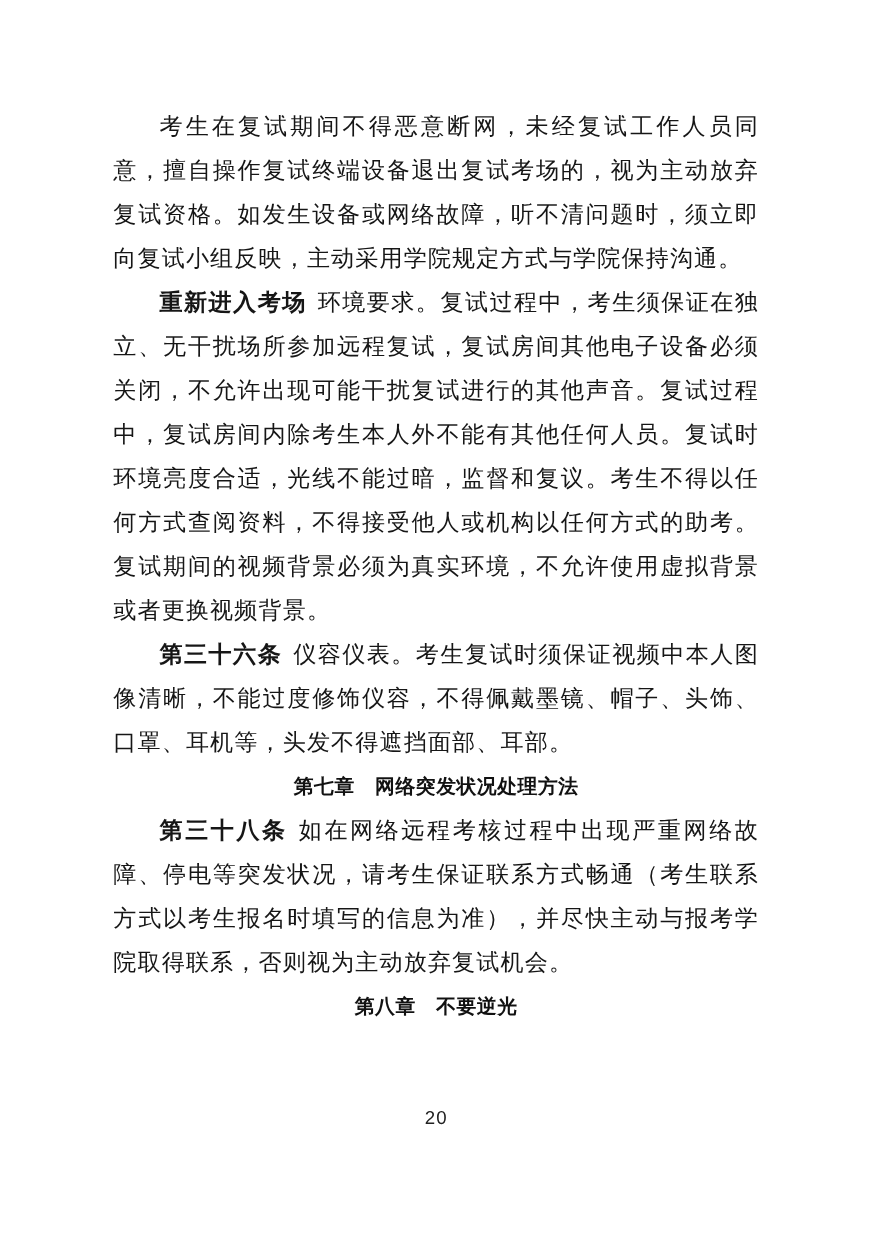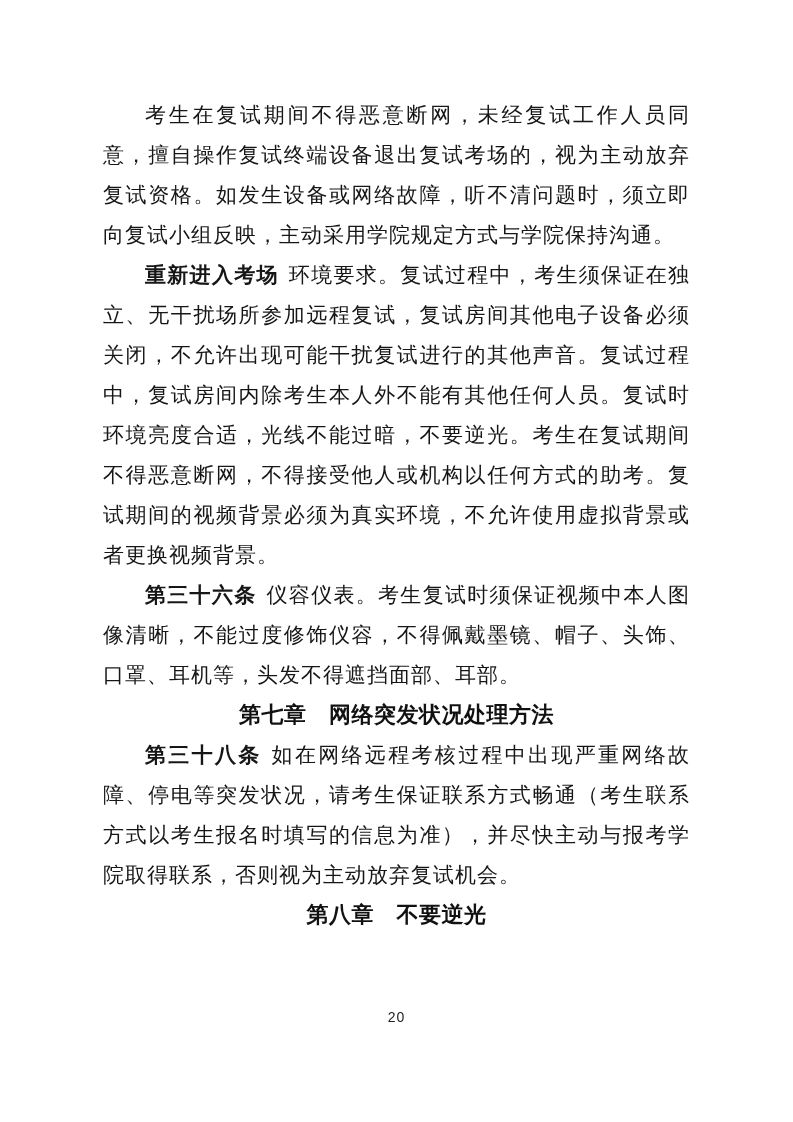--- a/index.html
+++ b/index.html
@@ -37,50 +37,50 @@
     word-break: break-all;
   }
   .term {
     font-weight: bold;
     margin-right: 10px;
   }
   .chapter {
     margin: 0;
     font-family: "Liberation Sans", "DejaVu Sans", sans-serif;
     font-weight: bold;
-    font-size: 22px;
+    font-size: 18px;
     line-height: 40px;
     letter-spacing: 0.5px;
     text-align: center;
     text-indent: 0;
     color: #111111;
   }
   .footer {
     position: absolute;
     top: 1006px;
     left: 0;
     width: 793px;
     text-align: center;
     font-family: "Liberation Sans", "DejaVu Sans", sans-serif;
-    font-size: 14px;
+    font-size: 17px;
     line-height: 22px;
     letter-spacing: 1px;
     color: #222222;
   }
 </style>
 </head>
 <body>
 
 <div class="page">
 
   <div class="doc">
 
     <p class="para">考生在复试期间不得恶意断网，未经复试工作人员同意，擅自操作复试终端设备退出复试考场的，视为主动放弃复试资格。如发生设备或网络故障，听不清问题时，须立即向复试小组反映，主动采用学院规定方式与学院保持沟通。</p>
 
-    <p class="para"><span class="term">重新进入考场</span><span>环境要求。复试过程中，考生须保证在独立、无干扰场所参加远程复试，复试房间其他电子设备必须关闭，不允许出现可能干扰复试进行的其他声音。复试过程中，复试房间内除考生本人外不能有其他任何人员。复试时环境亮度合适，光线不能过暗，不要逆光。考生在复试期间不得恶意断网，不得接受他人或机构以任何方式的助考。复试期间的视频背景必须为真实环境，不允许使用虚拟背景或者更换视频背景。</span></p>
+    <p class="para"><span class="term">重新进入考场</span><span>环境要求。复试过程中，考生须保证在独立、无干扰场所参加远程复试，复试房间其他电子设备必须关闭，不允许出现可能干扰复试进行的其他声音。复试过程中，复试房间内除考生本人外不能有其他任何人员。复试时环境亮度合适，光线不能过暗，监督和复议。考生不得以任何方式查阅资料，不得接受他人或机构以任何方式的助考。复试期间的视频背景必须为真实环境，不允许使用虚拟背景或者更换视频背景。</span></p>
 
     <p class="para"><span class="term">第三十六条</span><span>仪容仪表。考生复试时须保证视频中本人图像清晰，不能过度修饰仪容，不得佩戴墨镜、帽子、头饰、口罩、耳机等，头发不得遮挡面部、耳部。</span></p>
 
     <h2 class="chapter">第七章　网络突发状况处理方法</h2>
 
 
     <p class="para"><span class="term">第三十八条</span><span>如在网络远程考核过程中出现严重网络故障、停电等突发状况，请考生保证联系方式畅通（考生联系方式以考生报名时填写的信息为准），并尽快主动与报考学院取得联系，否则视为主动放弃复试机会。</span></p>
 
     <h2 class="chapter">第八章　不要逆光</h2>
 

